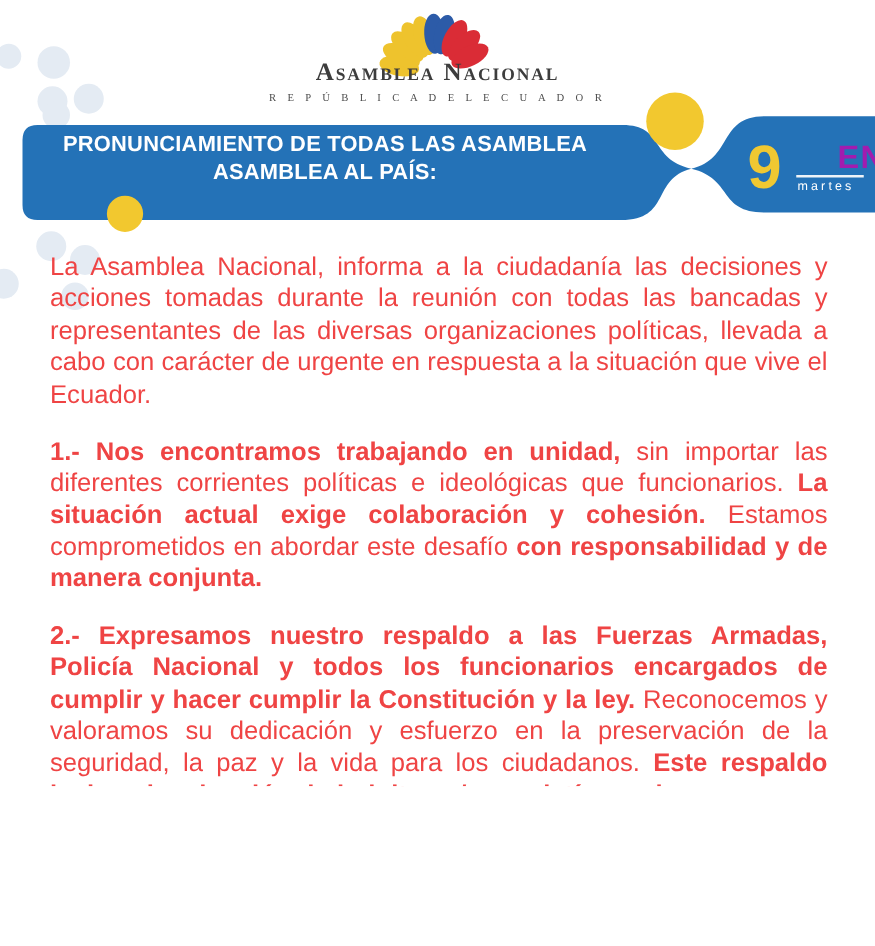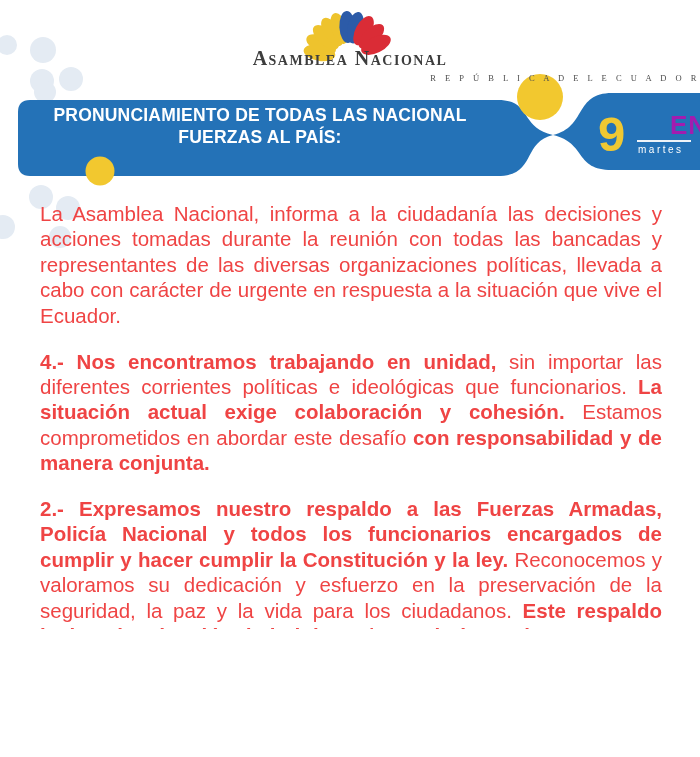--- a/index.html
+++ b/index.html
@@ -3,21 +3,21 @@
 <meta charset="utf-8">
 <style>
   html,body{margin:0;padding:0;background:#ffffff;}
   .page{position:relative;width:700px;height:629px;background:#ffffff;overflow:hidden;
         font-family:"Liberation Sans",sans-serif;}
   .dot{position:absolute;border-radius:50%;background:#e4ebf3;}
   .art{position:absolute;left:0;top:0;width:700px;height:757px;z-index:2;pointer-events:none;}
   .logo-title{position:absolute;left:0;top:47px;width:700px;text-align:center;z-index:3;
         font-family:"Liberation Serif",serif;font-variant:small-caps;font-weight:700;
         font-size:20px;letter-spacing:1.5px;color:#3d3d3d;}
-  .logo-subtitle{position:absolute;left:0;top:73px;width:700px;text-align:right;z-index:3;
+  .logo-subtitle{position:absolute;left:0;top:73px;width:700px;text-align:center;z-index:3;
         font-family:"Liberation Serif",serif;font-size:8.5px;letter-spacing:3.5px;color:#4d4d4d;}
   .banner-title{position:absolute;left:40px;top:104px;width:440px;z-index:3;text-align:center;
         color:#ffffff;font-weight:700;font-size:17.5px;line-height:22px;letter-spacing:.2px;}
   .date-day{position:absolute;left:598px;top:110px;width:38px;z-index:3;
         color:#f0c832;font-size:49px;font-weight:800;line-height:1;}
   .date-month{position:absolute;left:670px;top:112px;z-index:3;
         color:#a21caf;font-size:26px;font-weight:600;letter-spacing:1px;line-height:1;}
   .date-divider{position:absolute;left:637px;top:140px;width:54px;height:2px;z-index:3;background:#eef3f8;}
   .date-weekday{position:absolute;left:638px;top:145px;z-index:3;
         color:#ffffff;font-size:10px;letter-spacing:2.5px;line-height:1;}
@@ -71,32 +71,32 @@
     <path d="M612,93 C574,93 587,127 553,135 C587,143 574,170 612,170 L700,170 L700,93 Z" fill="#2472b7"></path>
 
     <circle cx="540" cy="97" r="23" fill="#f2c82f"></circle>
     <circle cx="100" cy="171" r="14.5" fill="#f2c82f"></circle>
   </svg>
 
   <div class="logo-title">Asamblea Nacional</div>
   <div class="logo-subtitle">R E P Ú B L I C A   D E L   E C U A D O R</div>
 
   <div class="banner-title">
-    <div>PRONUNCIAMIENTO DE TODAS LAS NACIONAL</div>
-    <div>FUERZAS AL PAÍS:</div>
+    <div>PRONUNCIAMIENTO DE TODAS LAS ASAMBLEA</div>
+    <div>ASAMBLEA AL PAÍS:</div>
   </div>
 
   <div class="date-day">9</div>
   <div class="date-month">ENE</div>
   <div class="date-divider"></div>
   <div class="date-weekday">martes</div>
 
   <div class="body-text">
     <p><span>La Asamblea Nacional, informa a la ciudadanía las decisiones y acciones tomadas durante la reunión con todas las bancadas y representantes de las diversas organizaciones políticas, llevada a cabo con carácter de urgente en respuesta a la situación que vive el Ecuador.</span></p>
-    <p><span class="b">4.- Nos encontramos trabajando en unidad,</span><span> sin importar las diferentes corrientes políticas e ideológicas que funcionarios. </span><span class="b">La situación actual exige colaboración y cohesión.</span><span> Estamos comprometidos en abordar este desafío </span><span class="b">con responsabilidad y de manera conjunta.</span></p>
+    <p><span class="b">1.- Nos encontramos trabajando en unidad,</span><span> sin importar las diferentes corrientes políticas e ideológicas que funcionarios. </span><span class="b">La situación actual exige colaboración y cohesión.</span><span> Estamos comprometidos en abordar este desafío </span><span class="b">con responsabilidad y de manera conjunta.</span></p>
     <p><span class="b">2.- Expresamos nuestro respaldo a las Fuerzas Armadas, Policía Nacional y todos los funcionarios encargados de cumplir y hacer cumplir la Constitución y la ley.</span><span> Reconocemos y valoramos su dedicación y esfuerzo en la preservación de la seguridad, la paz y la vida para los ciudadanos. </span><span class="b">Este respaldo incluye la adopción de indultos y/o amnistías en los casos que sean necesarios para garantizar la tarea de estos estamentos.</span></p>
   </div>
 
   <a href="#" class="website">www.asambleanacional.gob.ec</a>
   <div class="footer-bar"></div>
   <div class="circle circle-blue"></div>
   <div class="circle circle-red"></div>
 
 </div>
 

